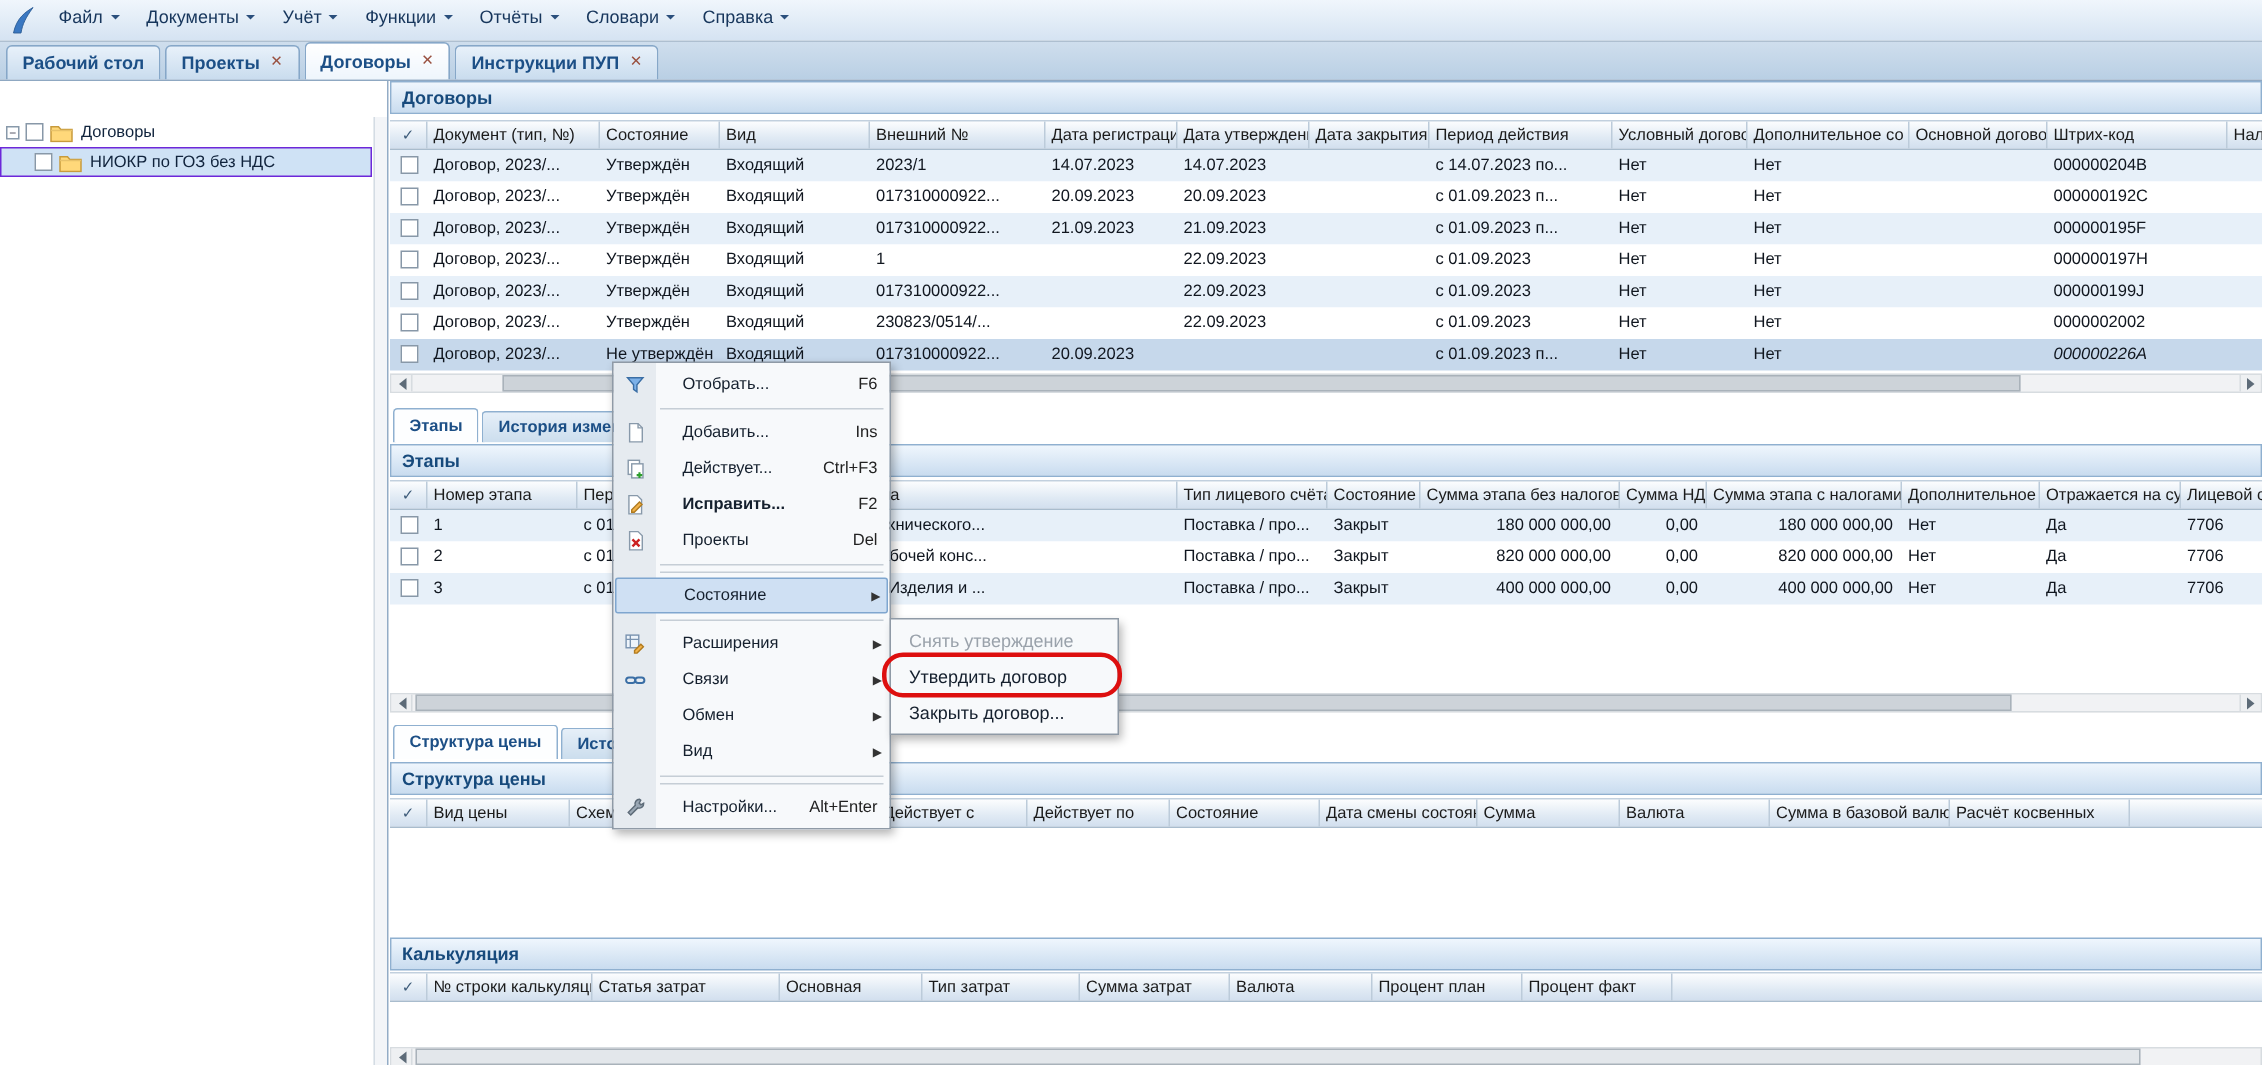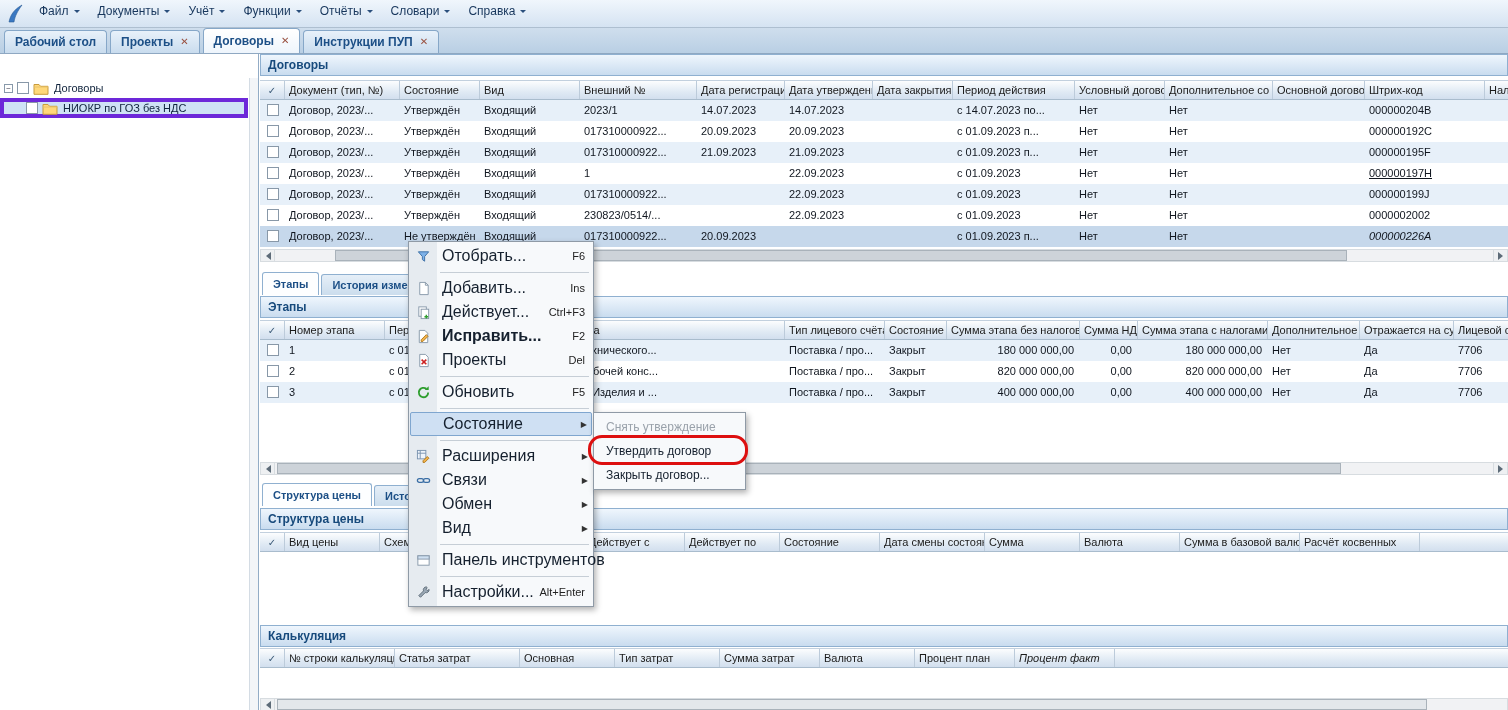--- a/index.html
+++ b/index.html
@@ -26,21 +26,21 @@
 
 
 #left-panel{position:absolute;left:0;top:54px;width:259px;height:656px;background:#fff;border-right:1px solid #93acc6}
 .sec-title{height:22px;background:linear-gradient(#eff6fd,#c9dcef);border:1px solid #8fb0d0;
   display:flex;align-items:center;padding:0 7px;font-size:12px;font-weight:bold;color:#174a7c;white-space:nowrap;overflow:hidden}
 #hier-title{width:100%}
 .ph-icons{margin-left:auto;display:flex;align-items:center;gap:6px}
 .ph-ic{width:16px;height:14px;display:flex;align-items:center;justify-content:center;color:#2a5b94;font-weight:bold;cursor:default}
 #tree{position:absolute;left:0;top:24px;width:248px;bottom:0;overflow:hidden}
 .tree-row{display:flex;align-items:center;height:20px;padding-left:4px;white-space:nowrap}
-.tree-row.selected{background:#cfe2f5;border:4px solid #6d28d9}
+.tree-row.selected{background:#cfe2f5;border:1px solid #6d28d9}
 .tree-row.lvl1{padding-left:22px}
 .tree-exp{width:9px;height:9px;border:1px solid #8899aa;background:#fff;font-size:8px;line-height:7px;text-align:center;color:#445;margin-right:4px;flex:none}
 .tree-cb{width:12px;height:12px;border:1px solid #8898a8;background:#fff;margin-right:4px;flex:none}
 .tree-folder{width:16px;height:13px;margin-right:5px;flex:none}
 .tree-label{font-size:11px;color:#10233c}
 #left-vscroll{position:absolute;right:0;top:24px;width:9px;bottom:0;background:#f3f5f8;border-left:1px solid #d4dce4}
 
 
 #main{position:absolute;left:260px;top:54px;width:1248px;height:656px;background:#fff}
 #main .sec-title{position:absolute;left:0;width:1248px}
@@ -75,21 +75,21 @@
 .sb-thumb{position:absolute;top:0;height:11px;background:#cdd3d9;border:1px solid #a9b2ba}
 
 
 #context-menu{position:absolute;left:408px;top:241px;width:186px;z-index:40;
   background:linear-gradient(to right,#e6ebf0 0px,#e6ebf0 28px,#f7f9fb 28px);
   border:1px solid #8f9aa6;box-shadow:2px 3px 6px rgba(0,0,0,.3);padding:2px 1px}
 .mi{display:flex;align-items:center;height:24px;cursor:default}
 .mi.hl{background:#cfe0f3;border:1px solid #7fa6cf;border-radius:2px}
 .mi-icon{width:27px;height:18px;display:flex;align-items:center;justify-content:center;flex:none}
 .mi-icon svg{width:15px;height:15px}
-.mi-label{margin-left:5px;font-size:16px;color:#15202e;white-space:nowrap}
+.mi-label{margin-left:18px;font-size:11px;color:#15202e;white-space:nowrap}
 .mi.bold .mi-label{font-weight:bold}
 .mi-accel{margin-left:auto;margin-right:7px;font-size:11px;color:#222}
 .mi-arrow{margin-left:auto;margin-right:4px;font-size:8px;color:#333}
 .mi.hl .mi-arrow{margin-left:auto}
 .msep{height:1px;background:#c6ced6;margin:4px 3px 3px 30px}
 
 
 #state-submenu{position:absolute;left:593px;top:412px;width:153px;z-index:45;
   background:#f7f9fb;border:1px solid #8f9aa6;box-shadow:2px 3px 6px rgba(0,0,0,.3);padding:2px 1px}
 .smi{display:flex;align-items:center;height:24px;padding-left:11px;font-size:12px;color:#15202e;white-space:nowrap;cursor:default}
@@ -270,21 +270,21 @@
           <div class="gcell" style="width: 80px;">Утверждён</div>
           <div class="gcell" style="width: 100px;">Входящий</div>
           <div class="gcell" style="width: 117px;">1</div>
           <div class="gcell" style="width: 88px;"></div>
           <div class="gcell" style="width: 88px;">22.09.2023</div>
           <div class="gcell" style="width: 80px;"></div>
           <div class="gcell" style="width: 122px;">с 01.09.2023</div>
           <div class="gcell" style="width: 90px;">Нет</div>
           <div class="gcell" style="width: 108px;">Нет</div>
           <div class="gcell" style="width: 92px;"></div>
-          <div class="gcell" style="width: 120px; text-decoration: underline;">000000197H</div>
+          <div class="gcell" style="width: 120px;">000000197H</div>
           <div class="gcell" style="width: 80px;"></div>
         </div>
         <div class="grow tint">
           <div class="gcell" style="width: 25px;">
             <span class="cb"></span>
           </div>
           <div class="gcell" style="width: 115px;">Договор, 2023/...</div>
           <div class="gcell" style="width: 80px;">Утверждён</div>
           <div class="gcell" style="width: 100px;">Входящий</div>
           <div class="gcell" style="width: 117px;">017310000922...</div>
@@ -467,21 +467,21 @@
   <div class="grid" id="calc-grid" style="top:594px;height:48px">
     <div class="grid-head">
         <div class="hcell ccheck" style="width: 25px;">✓</div>
         <div class="hcell" style="width: 110px;">№ строки калькуляции</div>
         <div class="hcell" style="width: 125px;">Статья затрат</div>
         <div class="hcell" style="width: 95px;">Основная</div>
         <div class="hcell" style="width: 105px;">Тип затрат</div>
         <div class="hcell" style="width: 100px;">Сумма затрат</div>
         <div class="hcell" style="width: 95px;">Валюта</div>
         <div class="hcell" style="width: 100px;">Процент план</div>
-        <div class="hcell" style="width: 100px; font-style: italic;">Процент факт</div>
+        <div class="hcell" style="width: 100px;">Процент факт</div>
       </div>
     <div class="grid-body"></div>
   </div>
   <div class="hscroll" style="top:644px">
     <span class="sb-btn left">
         <span class="arrL"></span>
       </span>
     <span class="sb-thumb" style="left:16px;width:1150px;background:#e3e7eb"></span>
   </div>
 
@@ -533,30 +533,20 @@
       <span class="mi-icon">
         <svg viewBox="0 0 16 16">
           <path d="M4 1.5h6l3 3v10H4z" fill="#fff" stroke="#8899aa"></path>
           <path d="M6 7l5 5M11 7l-5 5" stroke="#cc2222" stroke-width="1.7"></path>
         </svg>
       </span>
       <span class="mi-label">Проекты</span>
       <span class="mi-accel">Del</span>
     </div>
     <div class="msep"></div>
-    <div class="mi">
-      <span class="mi-icon">
-        <svg viewBox="0 0 16 16">
-          <path d="M13 8a5 5 0 1 1-1.9-3.9" fill="none" stroke="#2e9e2e" stroke-width="2"></path>
-          <path d="M13.5 1.2v4.2h-4.2z" fill="#2e9e2e"></path>
-        </svg>
-      </span>
-      <span class="mi-label">Обновить</span>
-      <span class="mi-accel">F5</span>
-    </div>
     <div class="msep"></div>
     <div class="mi hl">
       <span class="mi-icon"></span>
       <span class="mi-label">Состояние</span>
       <span class="mi-arrow">▶</span>
     </div>
     <div class="msep"></div>
     <div class="mi">
       <span class="mi-icon">
         <svg viewBox="0 0 16 16">
@@ -582,29 +572,20 @@
       <span class="mi-icon"></span>
       <span class="mi-label">Обмен</span>
       <span class="mi-arrow">▶</span>
     </div>
     <div class="mi">
       <span class="mi-icon"></span>
       <span class="mi-label">Вид</span>
       <span class="mi-arrow">▶</span>
     </div>
     <div class="msep"></div>
-    <div class="mi">
-      <span class="mi-icon">
-        <svg viewBox="0 0 16 16">
-          <rect x="2" y="3" width="12" height="10" fill="#fff" stroke="#8899aa"></rect>
-          <rect x="2" y="3" width="12" height="3.5" fill="#cfe0f2" stroke="#8899aa"></rect>
-        </svg>
-      </span>
-      <span class="mi-label">Панель инструментов</span>
-    </div>
     <div class="msep"></div>
     <div class="mi">
       <span class="mi-icon">
         <svg viewBox="0 0 16 16">
           <path d="M11 2a3.2 3.2 0 0 0-3 4.3L3 11.3l1.8 1.8 5-5A3.2 3.2 0 0 0 14 4.8l-2 1.1-1.2-1.2 1.1-2z" fill="#9aa7b4" stroke="#5d6b78"></path>
         </svg>
       </span>
       <span class="mi-label">Настройки...</span>
       <span class="mi-accel">Alt+Enter</span>
     </div>

